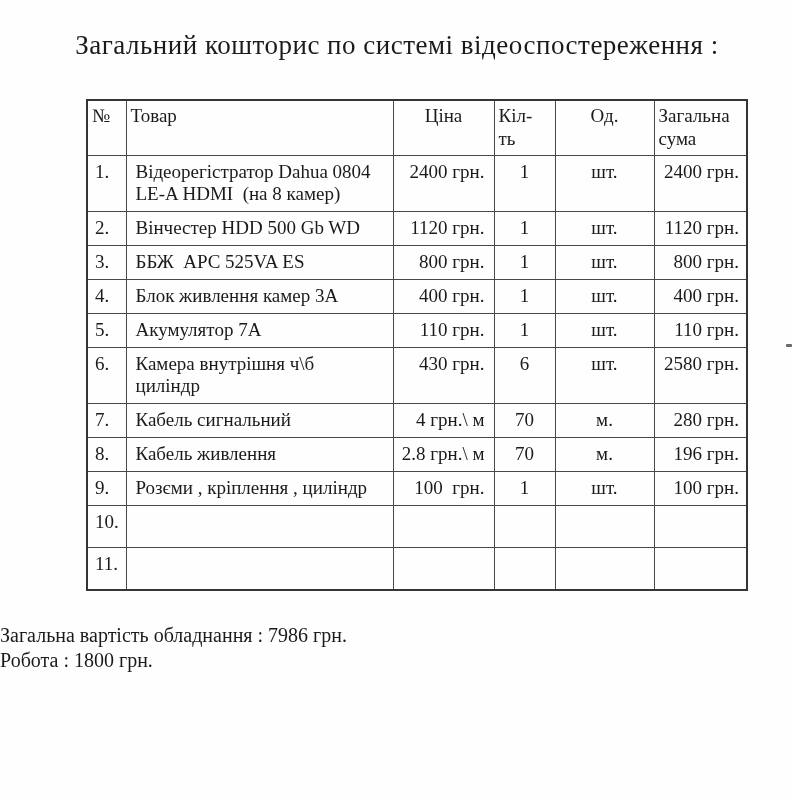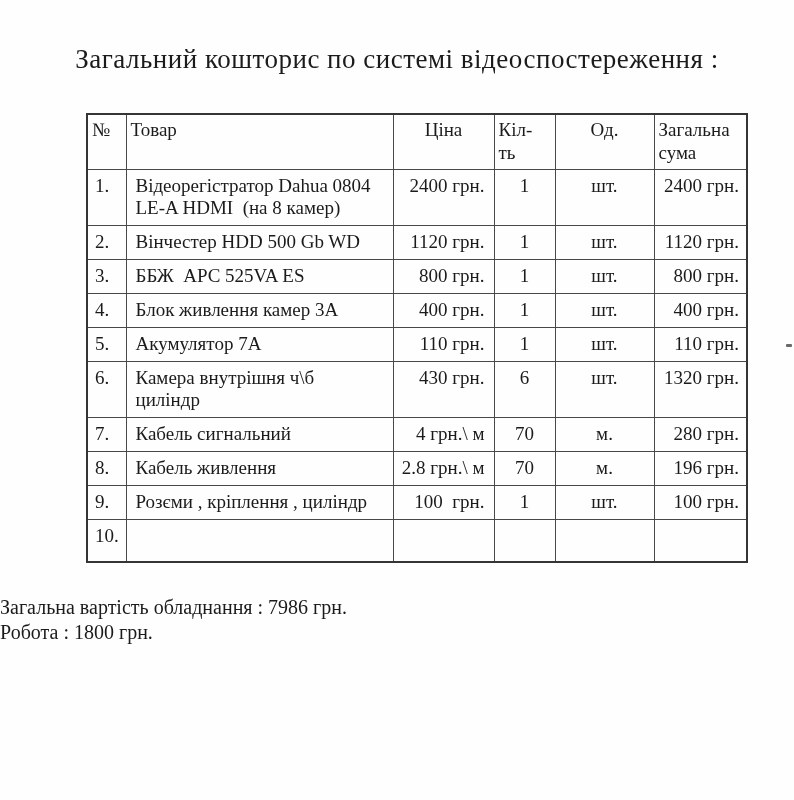--- a/index.html
+++ b/index.html
@@ -9,21 +9,21 @@
   body {
     width: 794px;
     height: 800px;
     background: #fefefe;
     position: relative;
     overflow: hidden;
     font-family: "Liberation Serif", "DejaVu Serif", serif;
     color: #1b1b1b;
   }
   .title {
-    margin: 43px 20px 0 20px;
+    margin: 29px 20px 0 20px;
     text-align: center;
     font-size: 27px;
     line-height: 33px;
     font-weight: normal;
     letter-spacing: 0.5px;
   }
   table.estimate {
     margin: 37px 0 0 86px;
     width: 660px;
     border-collapse: collapse;
@@ -146,21 +146,21 @@
       <td class="c-unit">шт.</td>
       <td class="c-total">110 грн.</td>
     </tr>
     <tr>
       <td class="c-num">6.</td>
       <td class="c-product">Камера внутрішня ч\б
 циліндр</td>
       <td class="c-price">430 грн.</td>
       <td class="c-qty">6</td>
       <td class="c-unit">шт.</td>
-      <td class="c-total">1320 грн.</td>
+      <td class="c-total">2580 грн.</td>
     </tr>
     <tr>
       <td class="c-num">7.</td>
       <td class="c-product">Кабель сигнальний</td>
       <td class="c-price">4 грн.\ м</td>
       <td class="c-qty">70</td>
       <td class="c-unit">м.</td>
       <td class="c-total">280 грн.</td>
     </tr>
     <tr>
@@ -180,20 +180,28 @@
       <td class="c-total">100 грн.</td>
     </tr>
     <tr class="empty-sm">
       <td class="c-num">10.</td>
       <td class="c-product"></td>
       <td class="c-price"></td>
       <td class="c-qty"></td>
       <td class="c-unit"></td>
       <td class="c-total"></td>
     </tr>
+    <tr class="empty-sm">
+      <td class="c-num">11.</td>
+      <td class="c-product"></td>
+      <td class="c-price"></td>
+      <td class="c-qty"></td>
+      <td class="c-unit"></td>
+      <td class="c-total"></td>
+    </tr>
   </tbody>
 </table>
 
 <div class="summary">
   <div>Загальна вартість обладнання : 7986 грн.</div>
   <div>Робота : 1800 грн.</div>
 </div>
 
 <div class="artifact"></div>
 

